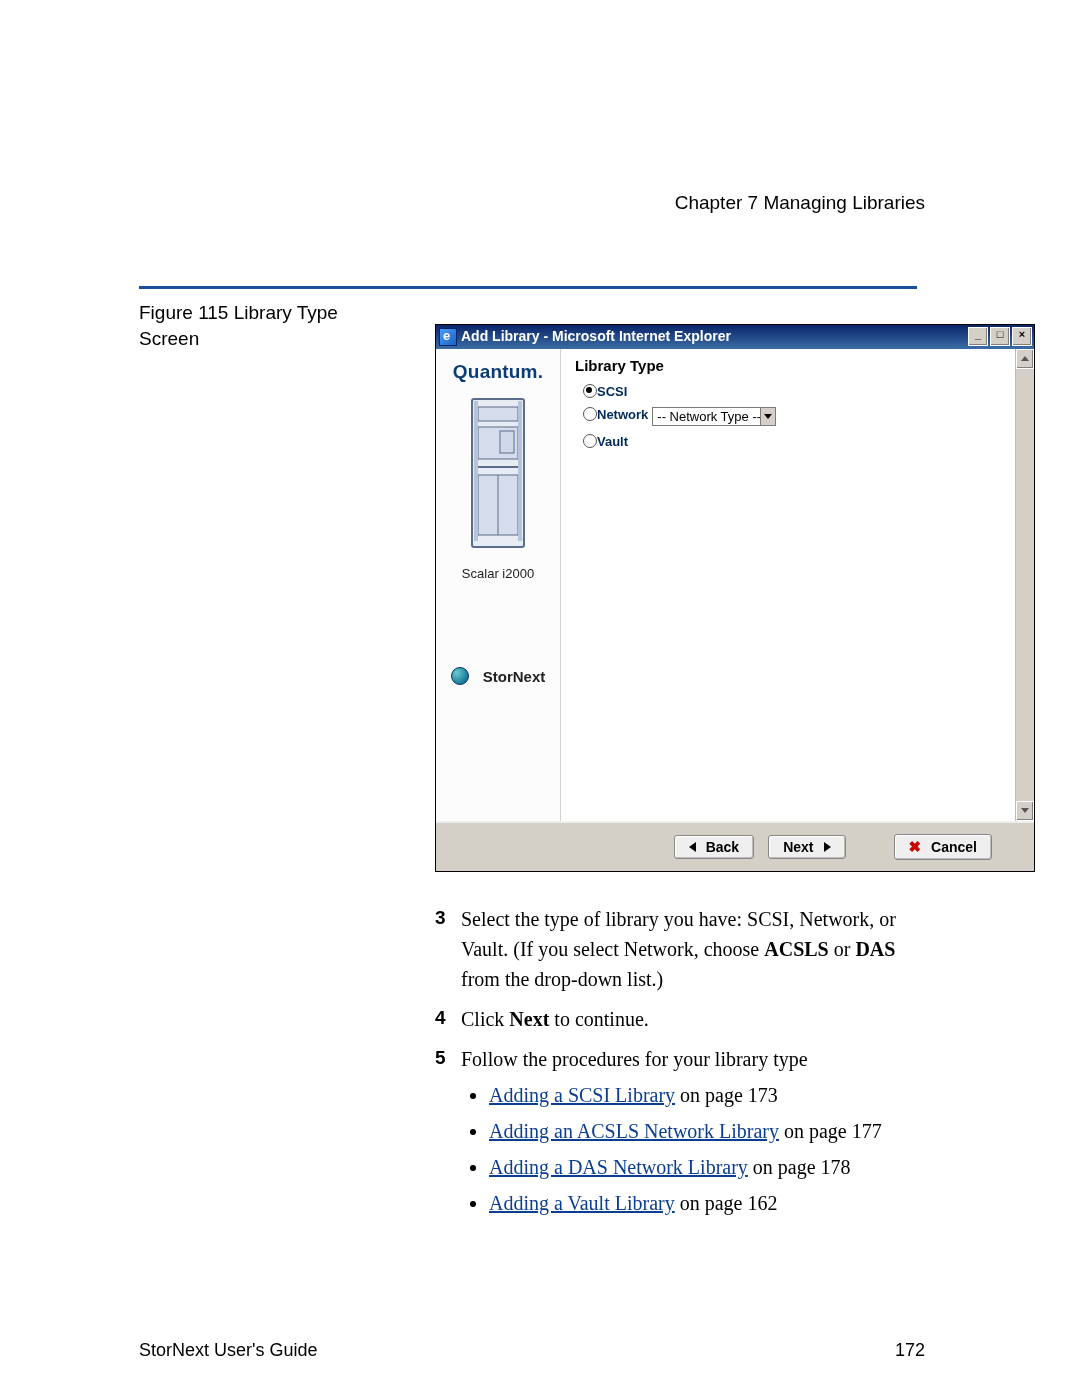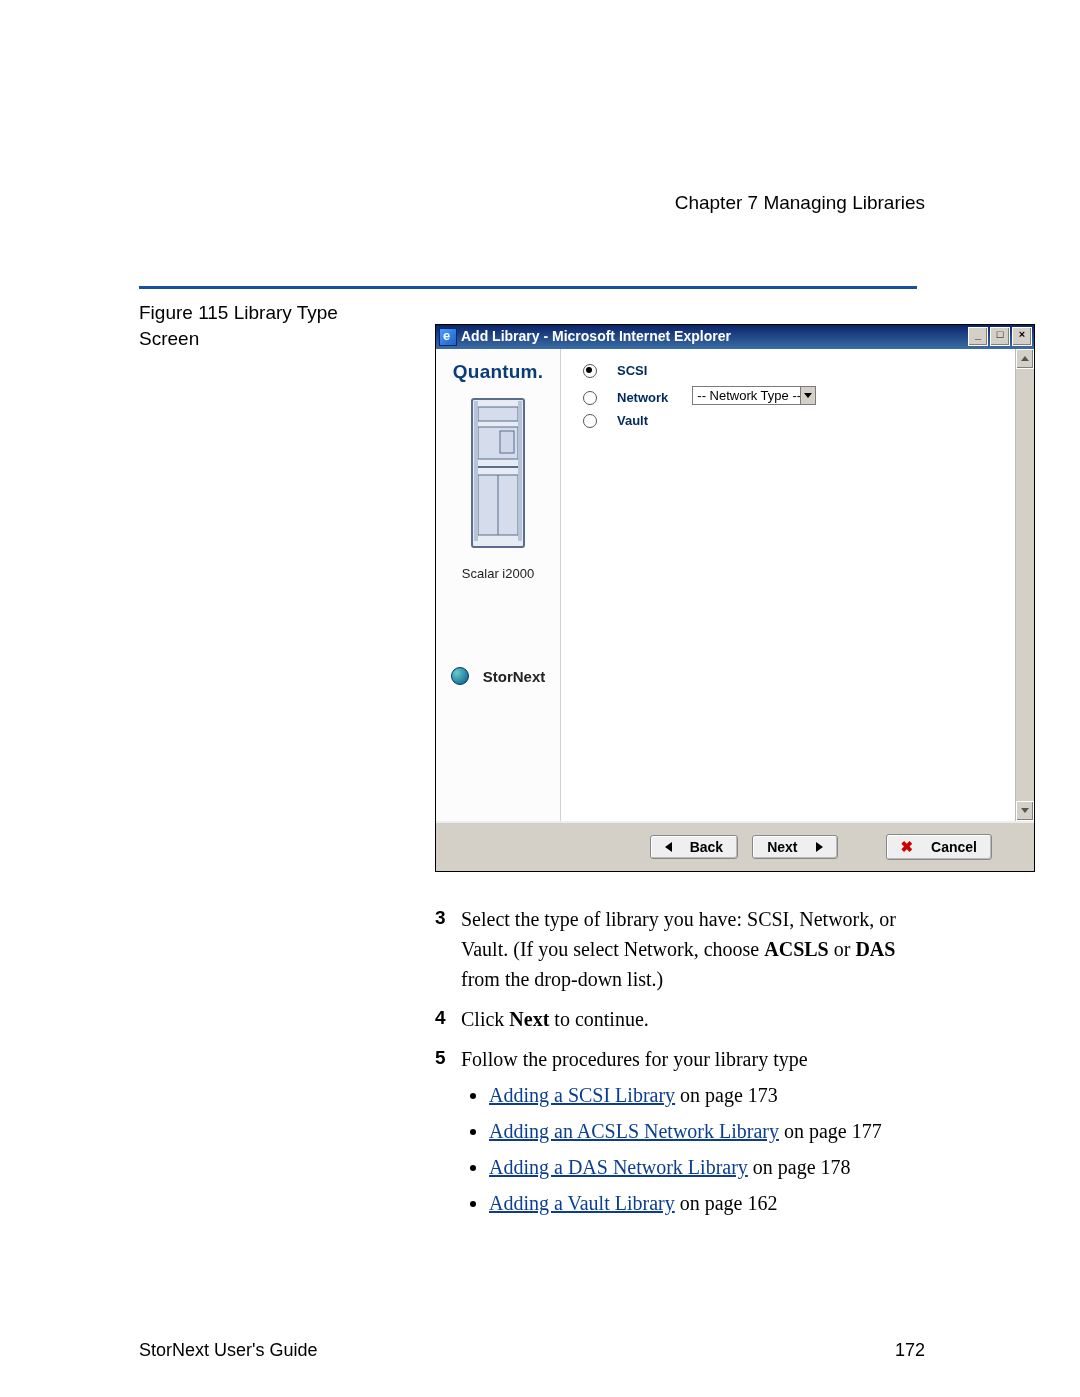--- a/index.html
+++ b/index.html
@@ -17,32 +17,32 @@
 .wbody{display:flex;height:calc(100% - 24px - 50px);background:#fff}
 .side{width:125px;border-right:1px solid #d0d0d0;display:flex;flex-direction:column;align-items:center;padding:12px 0;box-sizing:border-box;background:#fcfcfc}
 .qlogo{color:#0b3c7a;font-weight:bold;font-size:19px;letter-spacing:.2px;margin-bottom:14px}
 .tapefig svg{display:block}
 .model{font-size:13px;margin-top:17px;color:#222}
 .snlogo{margin-top:86px;font-weight:bold;font-size:15px;color:#222;display:flex;align-items:center;gap:14px}
 .snlogo .glb{width:16px;height:16px;border-radius:50%;background:radial-gradient(circle at 30% 30%,#6cc 0%,#058 100%);border:1px solid #036}
 .main{flex:1;padding:8px 14px;background:#fff;position:relative}
 .mtitle{font-weight:bold;font-size:15px;color:#000;margin-bottom:10px}
 .msub{font-size:14px;margin-bottom:22px;color:#222}
-.opt{display:flex;align-items:flex-end;gap:20px;margin:6px 0 8px 8px;font-size:13px}
+.opt{display:flex;align-items:flex-start;gap:0;margin:6px 0 8px 8px;font-size:13px}
 .opt .rad{width:12px;height:12px;border:1px solid #555;border-radius:50%;background:#fff;position:relative}
 .opt .rad.sel::after{content:"";position:absolute;top:2px;left:2px;width:6px;height:6px;border-radius:50%;background:#000}
 .opt .lbl{font-weight:bold;color:#002a5c}
 .nt-sel{border:1px solid #7a7a7a;background:#fff;font-size:13px;padding:1px 14px 1px 4px;position:relative;display:inline-block;margin-left:4px}
 .nt-sel .dd{position:absolute;right:0;top:0;bottom:0;width:14px;background:#d4d0c8;border-left:1px solid #7a7a7a;display:flex;align-items:center;justify-content:center}
 .nt-sel .dd svg{display:block}
 .sbar{position:absolute;top:0;right:0;bottom:0;width:18px;background:#d4d0c8;border-left:1px solid #bbb;display:flex;flex-direction:column}
 .sbtn{height:18px;background:#d4d0c8;border:1px solid #fff;box-shadow:inset -1px -1px 0 #808080;display:flex;align-items:center;justify-content:center}
 .sfill{flex:1}
 .btnbar{position:absolute;left:0;right:0;bottom:0;height:50px;background:#d4d0c8;border-top:2px solid #eee;display:flex;align-items:center;justify-content:flex-end;gap:14px;padding:0 42px 0 0;box-sizing:border-box}
-.winbtn{background:#efefef;border:1px solid #888;border-radius:3px;box-shadow:inset 1px 1px 0 #fff,inset -1px -1px 0 #bbb;padding:3px 14px;font-size:14px;font-weight:bold;color:#000;display:flex;align-items:center;gap:18px}
+.winbtn{background:#efefef;border:1px solid #888;border-radius:3px;box-shadow:inset 1px 1px 0 #fff,inset -1px -1px 0 #bbb;padding:3px 14px;font-size:14px;font-weight:bold;color:#000;display:flex;align-items:center;gap:10px}
 .winbtn .tri{width:0;height:0}
 .tri.l{border-top:5px solid transparent;border-bottom:5px solid transparent;border-right:7px solid #000}
 .tri.r{border-top:5px solid transparent;border-bottom:5px solid transparent;border-left:7px solid #000}
 .xmark{color:#c00;font-weight:bold;font-size:15px}
 .steps{position:absolute;top:904px;left:435px;width:490px;font-family:"Book Antiqua","Palatino Linotype",Palatino,serif;font-size:20px;line-height:1.5;color:#000}
 .step{display:flex;margin-bottom:10px}
 .snum{width:26px;font-weight:bold;flex-shrink:0;font-family:Arial,Helvetica,sans-serif;font-size:19px}
 .sbody{flex:1}
 .sbody b{font-weight:bold}
 ul.sub{list-style:disc;margin:6px 0 0 28px;padding:0}
@@ -90,20 +90,21 @@
           </svg>
         </div>
         <div class="model">Scalar i2000</div>
         <div class="snlogo">
           <span class="glb"></span>
           <span>StorNext</span>
         </div>
       </div>
 
       <div class="main">
+        <div class="mtitle">Library Type</div>
 
         <div class="opt">
           <span class="rad sel"></span>
           <span class="lbl">SCSI</span>
         </div>
         <div class="opt">
           <span class="rad"></span>
           <span class="lbl">Network</span>
           <span class="nt-sel">
             <span>-- Network Type --</span>

